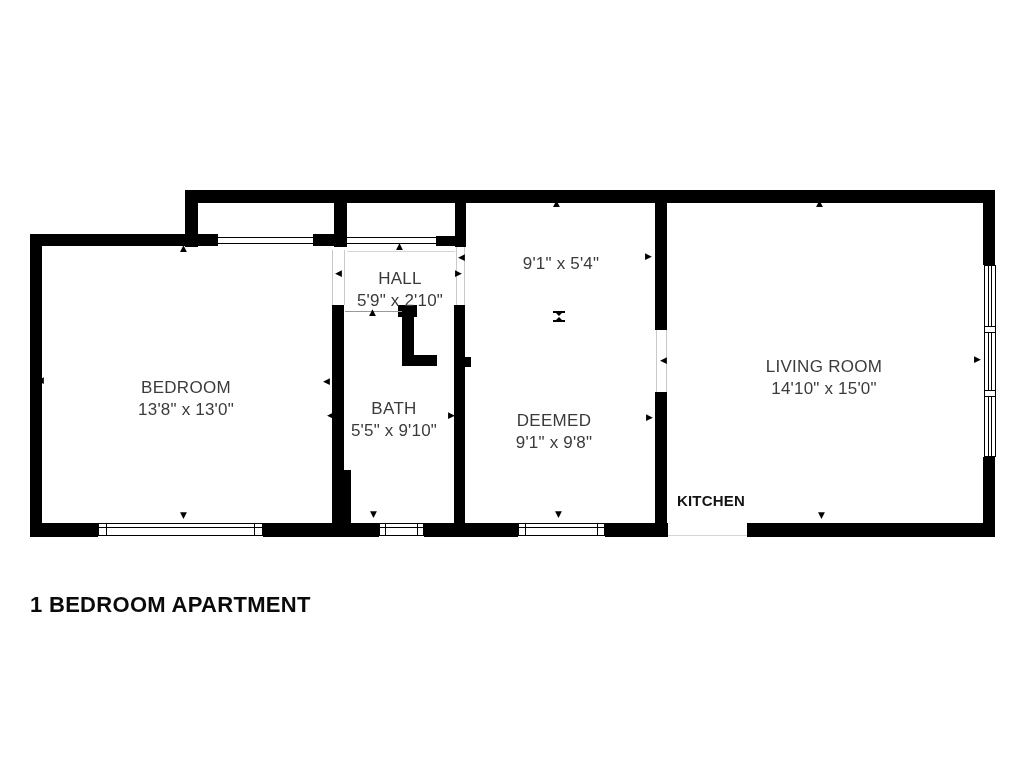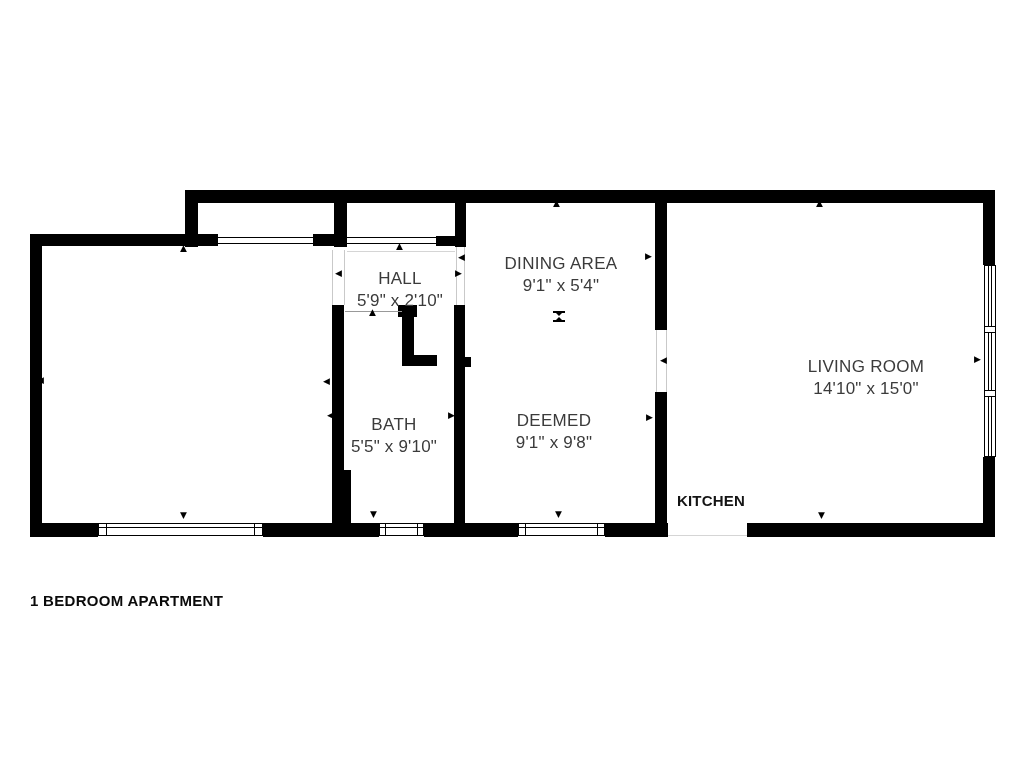--- a/index.html
+++ b/index.html
@@ -20,21 +20,21 @@
   .window-v .mull { position:absolute; left:0; right:0; height:5px; border-top:1px solid #000; border-bottom:1px solid #000; background:#fff; }
   .room-label { position:absolute; width:220px; text-align:center; color:#3b3b3b; font-size:17px; line-height:22px; white-space:nowrap; }
   .room-label .rname { letter-spacing:0.3px; }
   .room-label .rdims { letter-spacing:0.2px; }
   .entrance { position:absolute; width:160px; text-align:center; color:#141414; font-size:15px; font-weight:bold; letter-spacing:0.2px; white-space:nowrap; }
   .arrow { position:absolute; font-family:"DejaVu Sans", sans-serif; font-size:9px; line-height:9px; color:#000; }
   .ibeam { position:absolute; width:12px; height:11px; border-top:2px solid #000; border-bottom:2px solid #000; box-sizing:border-box; }
   .ibeam:before, .ibeam:after { content:""; position:absolute; left:50%; margin-left:-4px; width:0; height:0; border:4px solid transparent; }
   .ibeam:before { top:-1px; border-top-color:#000; }
   .ibeam:after  { bottom:-1px; border-bottom-color:#000; }
-  .plan-title { position:absolute; left:30px; top:592px; font-size:15px; font-weight:bold; color:#0a0a0a; letter-spacing:0.3px; white-space:nowrap; }
+  .plan-title { position:absolute; left:30px; top:592px; font-size:22px; font-weight:bold; color:#0a0a0a; letter-spacing:0.3px; white-space:nowrap; }
   .disclaimer { position:absolute; left:0; top:735px; width:1024px; text-align:center; font-size:9px; color:#c8c8c8; letter-spacing:0.2px; white-space:nowrap; }
 </style>
 </head>
 <body>
 
 <div class="canvas">
 
   <div class="wall" style="left:185px;top:190px;width:810px;height:13px;"></div>
   <div class="wall" style="left:185px;top:190px;width:13px;height:57px;"></div>
   <div class="wall" style="left:30px;top:234px;width:188px;height:12px;"></div>
@@ -90,37 +90,40 @@
     <div class="capL" style="left:6px;"></div>
     <div class="capR" style="right:6px;"></div>
   </div>
   <div class="window-v" style="left:984px;top:265px;width:12px;height:192px;">
     <div class="pane1"></div>
     <div class="pane2"></div>
     <div class="mull" style="top:60px;"></div>
     <div class="mull" style="top:124px;"></div>
   </div>
 
+  <div class="room-label" style="left:76px;top:377px;">
+    <div class="rname">BEDROOM</div>
+    <div class="rdims">13'8" x 13'0"</div>
+  </div>
   <div class="room-label" style="left:290px;top:268px;">
     <div class="rname">HALL</div>
     <div class="rdims">5'9" x 2'10"</div>
   </div>
-  <div class="room-label" style="left:284px;top:398px;margin-top:16px;">
+  <div class="room-label" style="left:284px;top:398px;">
     <div class="rname">BATH</div>
     <div class="rdims">5'5" x 9'10"</div>
   </div>
   <div class="room-label" style="left:451px;top:253px;">
-    <div class="rname">DINING AREA</div>
     <div class="rdims">9'1" x 5'4"</div>
   </div>
   <div class="room-label" style="left:444px;top:410px;">
     <div class="rname">DEEMED</div>
     <div class="rdims">9'1" x 9'8"</div>
   </div>
-  <div class="room-label" style="left:756px;top:356px;">
+  <div class="room-label" style="left:714px;top:356px;">
     <div class="rname">LIVING ROOM</div>
     <div class="rdims">14'10" x 15'0"</div>
   </div>
   <div class="entrance" style="left:631px;top:492px;">KITCHEN</div>
 
   <span class="arrow" style="left:180px;top:244px;">▲</span>
   <span class="arrow" style="left:396px;top:242px;">▲</span>
   <span class="arrow" style="left:335px;top:269px;">◀</span>
   <span class="arrow" style="left:455px;top:269px;">▶</span>
   <span class="arrow" style="left:458px;top:253px;">◀</span>

